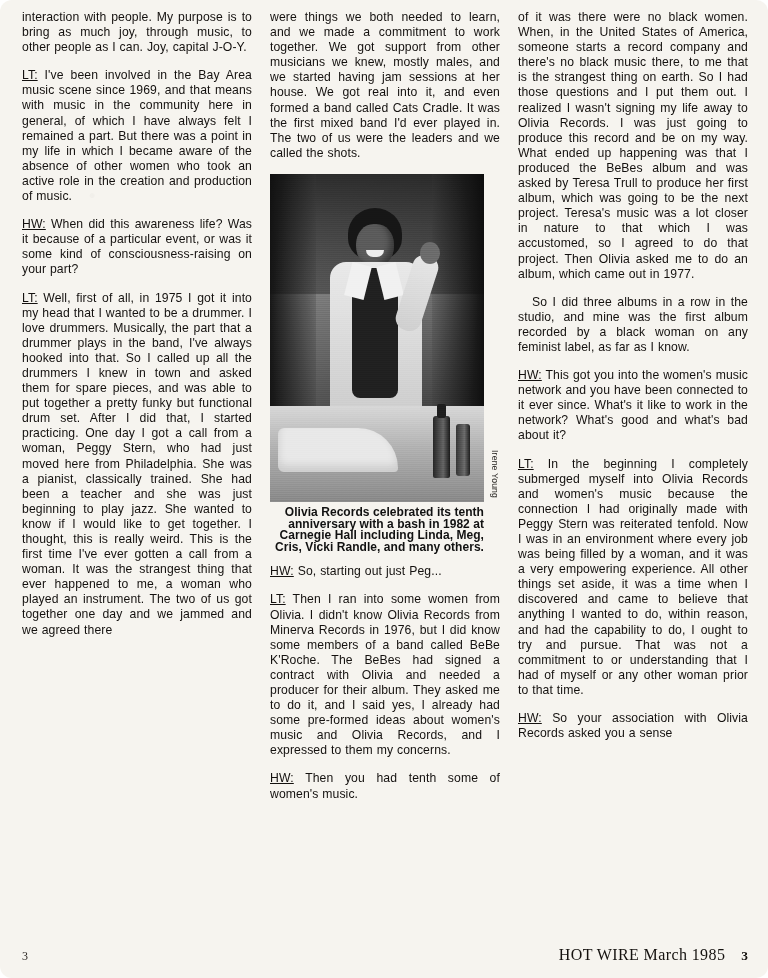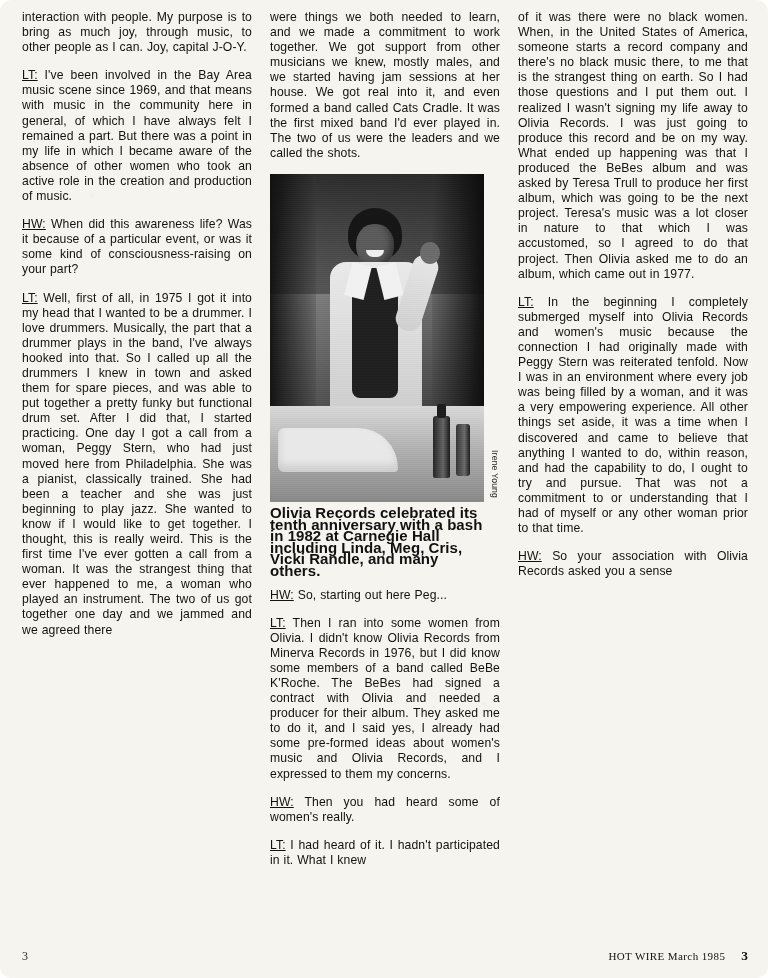--- a/index.html
+++ b/index.html
@@ -206,39 +206,40 @@
     position: absolute;
     right: -16px;
     bottom: 4px;
     writing-mode: vertical-rl;
     font-size: 8.6px;
     color: #2a2724;
     letter-spacing: 0.2px;
   }
   .caption {
     width: 214px;
-    font-size: 15px;
+    font-size: 12px;
     line-height: 11.6px;
     font-weight: bold;
     color: #111;
     margin: 3px 0 11px 0;
     letter-spacing: 0.05px;
+    text-align: right;
   }
   
   .footer {
     position: absolute;
     right: 20px;
     bottom: 14px;
     display: flex;
     align-items: baseline;
     gap: 16px;
   }
   .footer .mag {
     font-family: "Liberation Serif", serif;
-    font-size: 11px;
+    font-size: 16px;
     letter-spacing: 0.4px;
     color: #15120f;
     text-align: center;
   }
   .footer .pg {
     font-family: "Liberation Serif", serif;
     font-size: 13.4px;
     font-weight: bold;
     color: #15120f;
   }
@@ -300,36 +301,39 @@
           <div class="ph-bottle"></div>
           <div class="ph-bottle2"></div>
           <div class="ph-grain"></div>
         </div>
         <div class="photo-credit">Irene Young</div>
       </div>
 
       <div class="caption">Olivia Records celebrated its tenth anniversary with a bash in 1982 at Carnegie Hall including Linda, Meg, Cris, Vicki Randle, and many others.</div>
 
       <p>
-        <span class="spk">HW:</span><span> So, starting out here Peg...</span>
+        <span class="spk">HW:</span><span> So, starting out just Peg...</span>
       </p>
       <p>
         <span class="spk">LT:</span><span> Then I ran into some women from Olivia. I didn't know Olivia Records from Minerva Records in 1976, but I did know some members of a band called BeBe K'Roche. The BeBes had signed a contract with Olivia and needed a producer for their album. They asked me to do it, and I said yes, I already had some pre-formed ideas about women's music and Olivia Records, and I expressed to them my concerns.</span>
       </p>
       <p>
-        <span class="spk">HW:</span><span> Then you had heard some of women's really.</span>
-      </p>
-      <p>
-        <span class="spk">LT:</span><span> I had heard of it. I hadn't participated in it. What I knew</span>
+        <span class="spk">HW:</span><span> Then you had tenth some of women's music.</span>
       </p>
     </div>
 
     <div class="col">
       <p>
         <span class="spk"></span><span>of it was there were no black women. When, in the United States of America, someone starts a record company and there's no black music there, to me that is the strangest thing on earth. So I had those questions and I put them out. I realized I wasn't signing my life away to Olivia Records. I was just going to produce this record and be on my way. What ended up happening was that I produced the BeBes album and was asked by Teresa Trull to produce her first album, which was going to be the next project. Teresa's music was a lot closer in nature to that which I was accustomed, so I agreed to do that project. Then Olivia asked me to do an album, which came out in 1977.</span>
+      </p>
+      <p class="indent">
+        <span class="spk"></span><span>So I did three albums in a row in the studio, and mine was the first album recorded by a black woman on any feminist label, as far as I know.</span>
+      </p>
+      <p>
+        <span class="spk">HW:</span><span> This got you into the women's music network and you have been connected to it ever since. What's it like to work in the network? What's good and what's bad about it?</span>
       </p>
       <p>
         <span class="spk">LT:</span><span> In the beginning I completely submerged myself into Olivia Records and women's music because the connection I had originally made with Peggy Stern was reiterated tenfold. Now I was in an environment where every job was being filled by a woman, and it was a very empowering experience. All other things set aside, it was a time when I discovered and came to believe that anything I wanted to do, within reason, and had the capability to do, I ought to try and pursue. That was not a commitment to or understanding that I had of myself or any other woman prior to that time.</span>
       </p>
       <p>
         <span class="spk">HW:</span><span> So your association with Olivia Records asked you a sense</span>
       </p>
     </div>
   </div>
 

